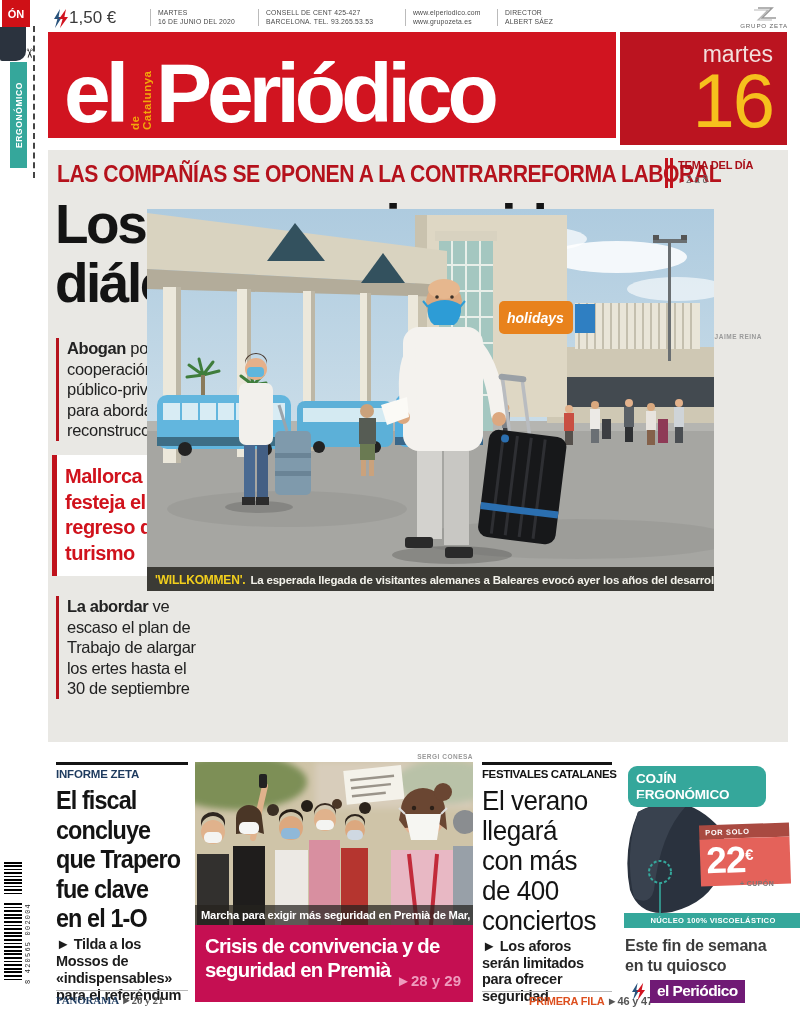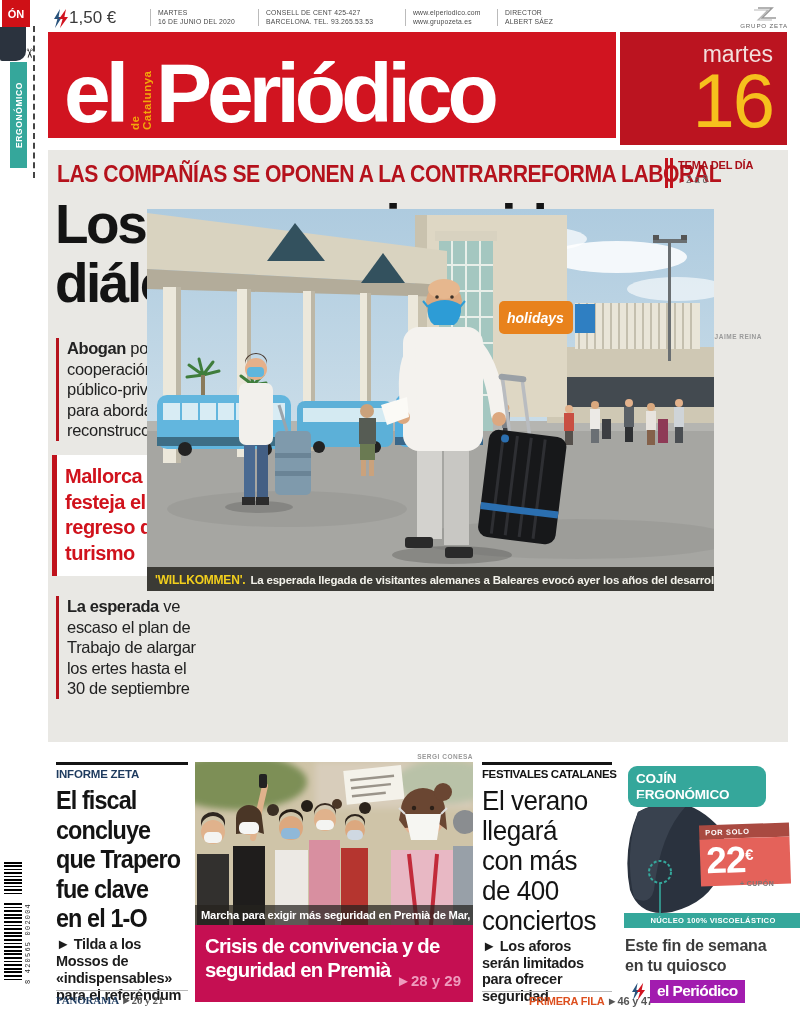--- a/index.html
+++ b/index.html
@@ -97,21 +97,21 @@
               padding:2.5px 6px;}
   .ad-tag .t2{background:#e4625a;color:#fff;padding:1px 6px 4px;}
   .ad-tag .t2 .v{font-size:37px;font-weight:bold;letter-spacing:-1px;}
   .ad-tag .t2 .e{font-size:15px;font-weight:bold;vertical-align:12px;}
   .ad-cupon{position:absolute;left:120px;top:122px;font-size:7px;font-weight:bold;color:#777;letter-spacing:.4px;}
   .ad-strip{position:absolute;left:4px;top:155px;width:178px;height:15px;background:#35a79b;color:#fff;
             font-size:7.6px;font-weight:bold;line-height:15px;text-align:center;letter-spacing:.3px;}
   .ad-promo{position:absolute;left:5px;top:178px;font-size:16px;line-height:20px;font-weight:bold;
             color:#3c3c3c;letter-spacing:-.2px;white-space:pre-line;}
   .ad-logo{position:absolute;left:12px;top:222px;display:flex;align-items:center;gap:4px;}
-  .ad-logo .box{background:#a21caf;color:#fff;font-weight:bold;font-size:15.5px;letter-spacing:-.6px;
+  .ad-logo .box{background:#701a75;color:#fff;font-weight:bold;font-size:15.5px;letter-spacing:-.6px;
             padding:2px 7px 3px;}
 </style>
 </head>
 <body>
 
 <div class="page">
 
   <div class="abs sp-coupon">ÓN</div>
   <div class="abs sp-cushion"></div>
   <div class="abs sp-label">
@@ -170,21 +170,21 @@
     <div class="abs tema-label">TEMA DEL DÍA</div>
     <div class="abs tema-pages"><span class="arr">►</span><span>2 a 8</span></div>
     <div class="abs headline">Los empresarios piden
 diálogo contra la crisis</div>
 
     <div class="abs note" style="top:188px;">
       <b>Abogan</b><span> por la cooperación público-privada para abordar la reconstrucción</span>
     </div>
     <div class="abs note-red">Mallorca festeja el regreso del turismo</div>
     <div class="abs note" style="top:446px;">
-      <b>La esperada</b><span> ve escaso el plan de Trabajo de alargar los ertes hasta el 30 de septiembre</span>
+      <b>La abordar</b><span> ve escaso el plan de Trabajo de alargar los ertes hasta el 30 de septiembre</span>
     </div>
   </div>
 
   <div class="abs photo-credit" style="left:560px;top:333px;width:202px;">AFP / JAIME REINA</div>
 
   <div class="abs mainphoto">
     <svg width="567" height="372" viewBox="0 0 567 372">
       <defs>
         <linearGradient id="sky" x1="0" y1="0" x2="0" y2="1">
           <stop offset="0" stop-color="#aecbdf"></stop>

